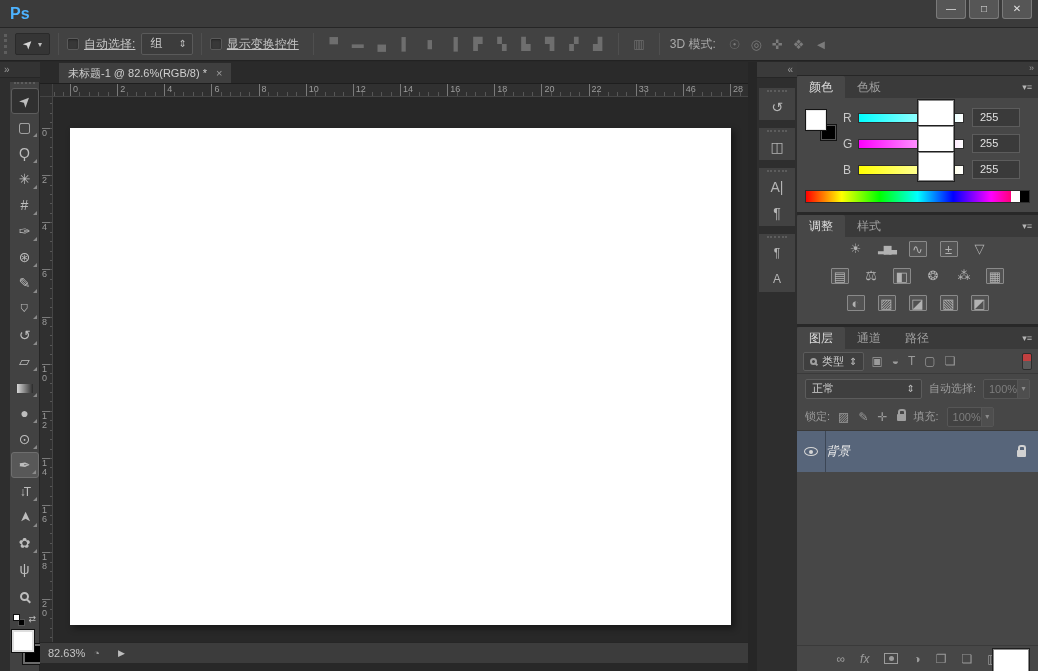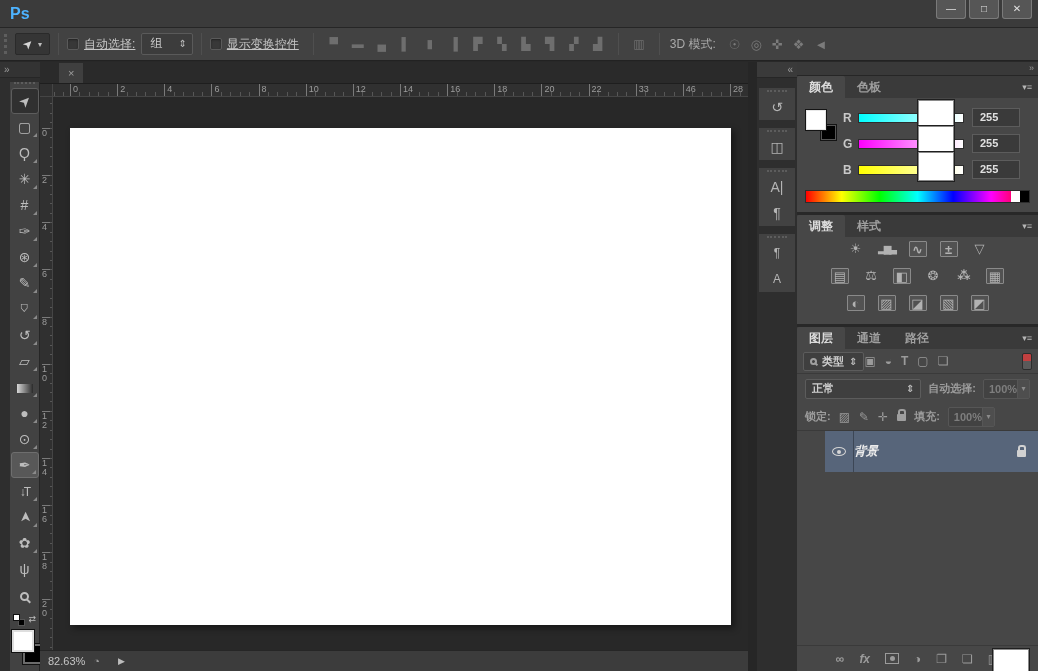--- a/index.html
+++ b/index.html
@@ -79,21 +79,21 @@
   .rt{flex:none;width:47.15px;font-size:9px;color:#9c9c9c;border-left:1px solid #7a7a7a;
     padding-left:2px;height:13px;line-height:11px;}
   .ruler-left{position:absolute;left:0;top:35px;width:13px;bottom:21px;background:#303030;
     border-right:1px solid #454545;padding-top:31px;overflow:hidden;
     background-image:repeating-linear-gradient(to bottom,rgba(160,160,160,.35) 0 1px,transparent 1px 9.43px);
     background-size:3px auto;background-position:10px 31px;background-repeat:repeat-y;}
   .rl{height:47.15px;font-size:9px;color:#9c9c9c;border-top:1px solid #7a7a7a;line-height:9px;
     width:8px;margin-left:2px;word-break:break-all;}
   .canvas{position:absolute;left:30px;top:66px;width:661px;height:497px;background:#ffffff;
     box-shadow:3px 3px 7px rgba(0,0,0,.45);}
-  .status-bar{position:absolute;left:0;right:0;bottom:0;height:21px;background:#3c3c3c;
+  .status-bar{position:absolute;left:0;right:0;bottom:8px;height:21px;background:#3c3c3c;
     border-top:1px solid #262626;display:flex;align-items:center;font-size:11px;color:#c5c5c5;}
   .zoom-val{padding:0 8px;}
   .prog-ic{color:#9a9a9a;font-size:11px;margin-right:8px;}
   .doc-info{border-left:1px solid #2a2a2a;border-right:1px solid #2a2a2a;height:100%;
     line-height:20px;padding:0 30px;}
   .status-arrow{margin-left:4px;color:#bdbdbd;font-size:9px;padding:0 6px;}
 
   
   #gap-strip{position:absolute;left:748px;top:62px;width:9px;bottom:0;background:#262626;}
   #mini-dock{position:absolute;left:757px;top:62px;width:40px;bottom:0;background:#2e2e2e;}
@@ -103,21 +103,21 @@
   .dock-icon{height:26px;line-height:26px;text-align:center;font-size:14px;color:#b5b5b5;background:#424242;
     margin:0 2px;}
   .dock-icon.grp{margin-top:8px;position:relative;padding-top:6px;height:32px;}
   .dock-icon.grp::before{content:"";position:absolute;top:2px;left:8px;right:8px;border-top:2px dotted #5d5d5d;}
   .dock-icon.small{font-size:12px;}
 
   
   #right-col{position:absolute;left:797px;top:62px;width:241px;bottom:0;display:flex;flex-direction:column;}
   .rc-head{height:14px;background:#393939;border-bottom:1px solid #262626;color:#9a9a9a;
     font-size:9px;line-height:13px;text-align:right;padding-right:5px;letter-spacing:-1px;flex:none;}
-  .panel{background:#474747;margin-bottom:3px;flex:none;font-weight:bold;}
+  .panel{background:#474747;margin-bottom:3px;flex:none;}
   .tabs{height:22px;background:#3a3a3a;display:flex;align-items:flex-end;}
   .tab{padding:0 12px;height:22px;line-height:22px;font-size:12px;color:#9f9f9f;}
   .tab.active{background:#474747;color:#dcdcdc;border-radius:2px 2px 0 0;}
   .panel-menu{margin-left:auto;color:#b5b5b5;font-size:9px;line-height:22px;padding-right:6px;}
 
   
   .color-body{display:flex;padding:10px 6px 2px 6px;}
   .cswatches{width:40px;position:relative;height:44px;flex:none;}
   .cfg{position:absolute;left:3px;top:2px;width:20px;height:20px;background:#fff;
     border:1px solid #e8e8e8;outline:1px solid #141414;z-index:2;}
@@ -142,21 +142,21 @@
   
   .adj-body{padding:4px 8px 2px;}
   .add-label{font-size:12px;color:#cacaca;margin:4px 0 10px 4px;}
   .adj-row{display:flex;justify-content:center;gap:13px;margin-bottom:11px;}
   .adj-icon{min-width:18px;height:16px;color:#b2b2b2;font-size:13px;text-align:center;line-height:15px;}
   .adj-icon.boxed{border:1px solid #8a8a8a;border-radius:1px;background:#525252;width:18px;}
   .adj-icon.multi{letter-spacing:-2px;font-size:10px;}
 
   
   .layers-panel{flex:1;display:flex;flex-direction:column;margin-bottom:0;}
-  .filter-row{height:25px;display:flex;align-items:center;padding:0 6px;
+  .filter-row{height:25px;display:flex;align-items:center;padding:0 6px;gap:7px;
     border-bottom:1px solid #3a3a3a;}
   .kind-select{display:flex;align-items:center;gap:5px;background:#3f3f3f;border:1px solid #5c5c5c;
     border-radius:2px;height:19px;padding:0 6px;font-size:11px;color:#cfcfcf;}
   .mag{display:inline-block;width:7px;height:7px;border:2px solid #9f9f9f;border-radius:50%;position:relative;}
   .mag::after{content:"";position:absolute;width:4px;height:2px;background:#9f9f9f;
     transform:rotate(45deg);bottom:-2px;right:-3px;}
   .flt-ic{color:#9b9b9b;font-size:12px;}
   .toggle{width:10px;height:17px;margin-left:auto;border:1px solid #2c2c2c;border-radius:2px;
     background:linear-gradient(#c14040 0 50%,#5a5a5a 50%);}
   .blend-row{height:29px;display:flex;align-items:center;padding:0 8px;gap:7px;}
@@ -169,21 +169,21 @@
   .pct-box .dd{margin-left:auto;background:#4e4e4e;border-left:1px solid #565656;height:100%;
     width:13px;text-align:center;line-height:18px;font-size:8px;color:#8b8b8b;}
   .lock-row{height:27px;display:flex;align-items:center;padding:0 8px;gap:8px;}
   .lk-ic{color:#9b9b9b;font-size:12px;}
   .padlock{display:inline-block;width:9px;height:7px;background:#9f9f9f;border-radius:1px;position:relative;margin-top:4px;}
   .padlock::before{content:"";position:absolute;top:-5px;left:1px;width:4px;height:5px;
     border:2px solid #9f9f9f;border-bottom:none;border-radius:3px 3px 0 0;}
   .padlock.lite,{background:#d2d2d2;}
   .padlock.lite{background:#d2d2d2;}
   .padlock.lite::before{border-color:#d2d2d2;}
-  .layer-list{flex:1;border-top:1px solid #3a3a3a;padding-left:28px;}
+  .layer-list{flex:1;border-top:1px solid #3a3a3a;}
   .layer-row{height:41px;background:#57657a;display:flex;align-items:center;}
   .eye-col{width:29px;align-self:stretch;border-right:1px solid rgba(0,0,0,.3);
     display:flex;align-items:center;justify-content:center;}
   .eye{display:inline-block;width:14px;height:9px;border:1px solid #d5d5d5;border-radius:50%;position:relative;}
   .eye::after{content:"";position:absolute;width:4px;height:4px;background:#d5d5d5;border-radius:50%;top:1.5px;left:4px;}
   .thumb{width:38px;height:31px;background:#fff;border:1px solid #1f1f1f;margin:0 12px 0 9px;
     box-shadow:0 0 0 1px #8a8a8a inset;}
   .layer-name{font-size:12px;font-style:italic;color:#ececec;flex:1;}
   .layer-lock{margin-right:12px;}
   .layer-footer{height:26px;border-top:1px solid #3a3a3a;display:flex;align-items:center;
@@ -325,20 +325,21 @@
       <span class="swap-ic">⇄</span>
       <span class="fg-swatch"></span>
       <span class="bg-swatch"></span>
     </div>
   </div>
 </div>
 
 <div id="doc-window">
   <div class="tabbar">
     <span class="doc-tab">
+      <span>未标题-1 @ 82.6%(RGB/8) *</span>
       <span class="tab-close">×</span>
     </span>
   </div>
   <div class="ruler-corner"></div>
   <div class="ruler-top">
 
   <span class="rt">0</span>
       <span class="rt">2</span>
       <span class="rt">4</span>
       <span class="rt">6</span>

